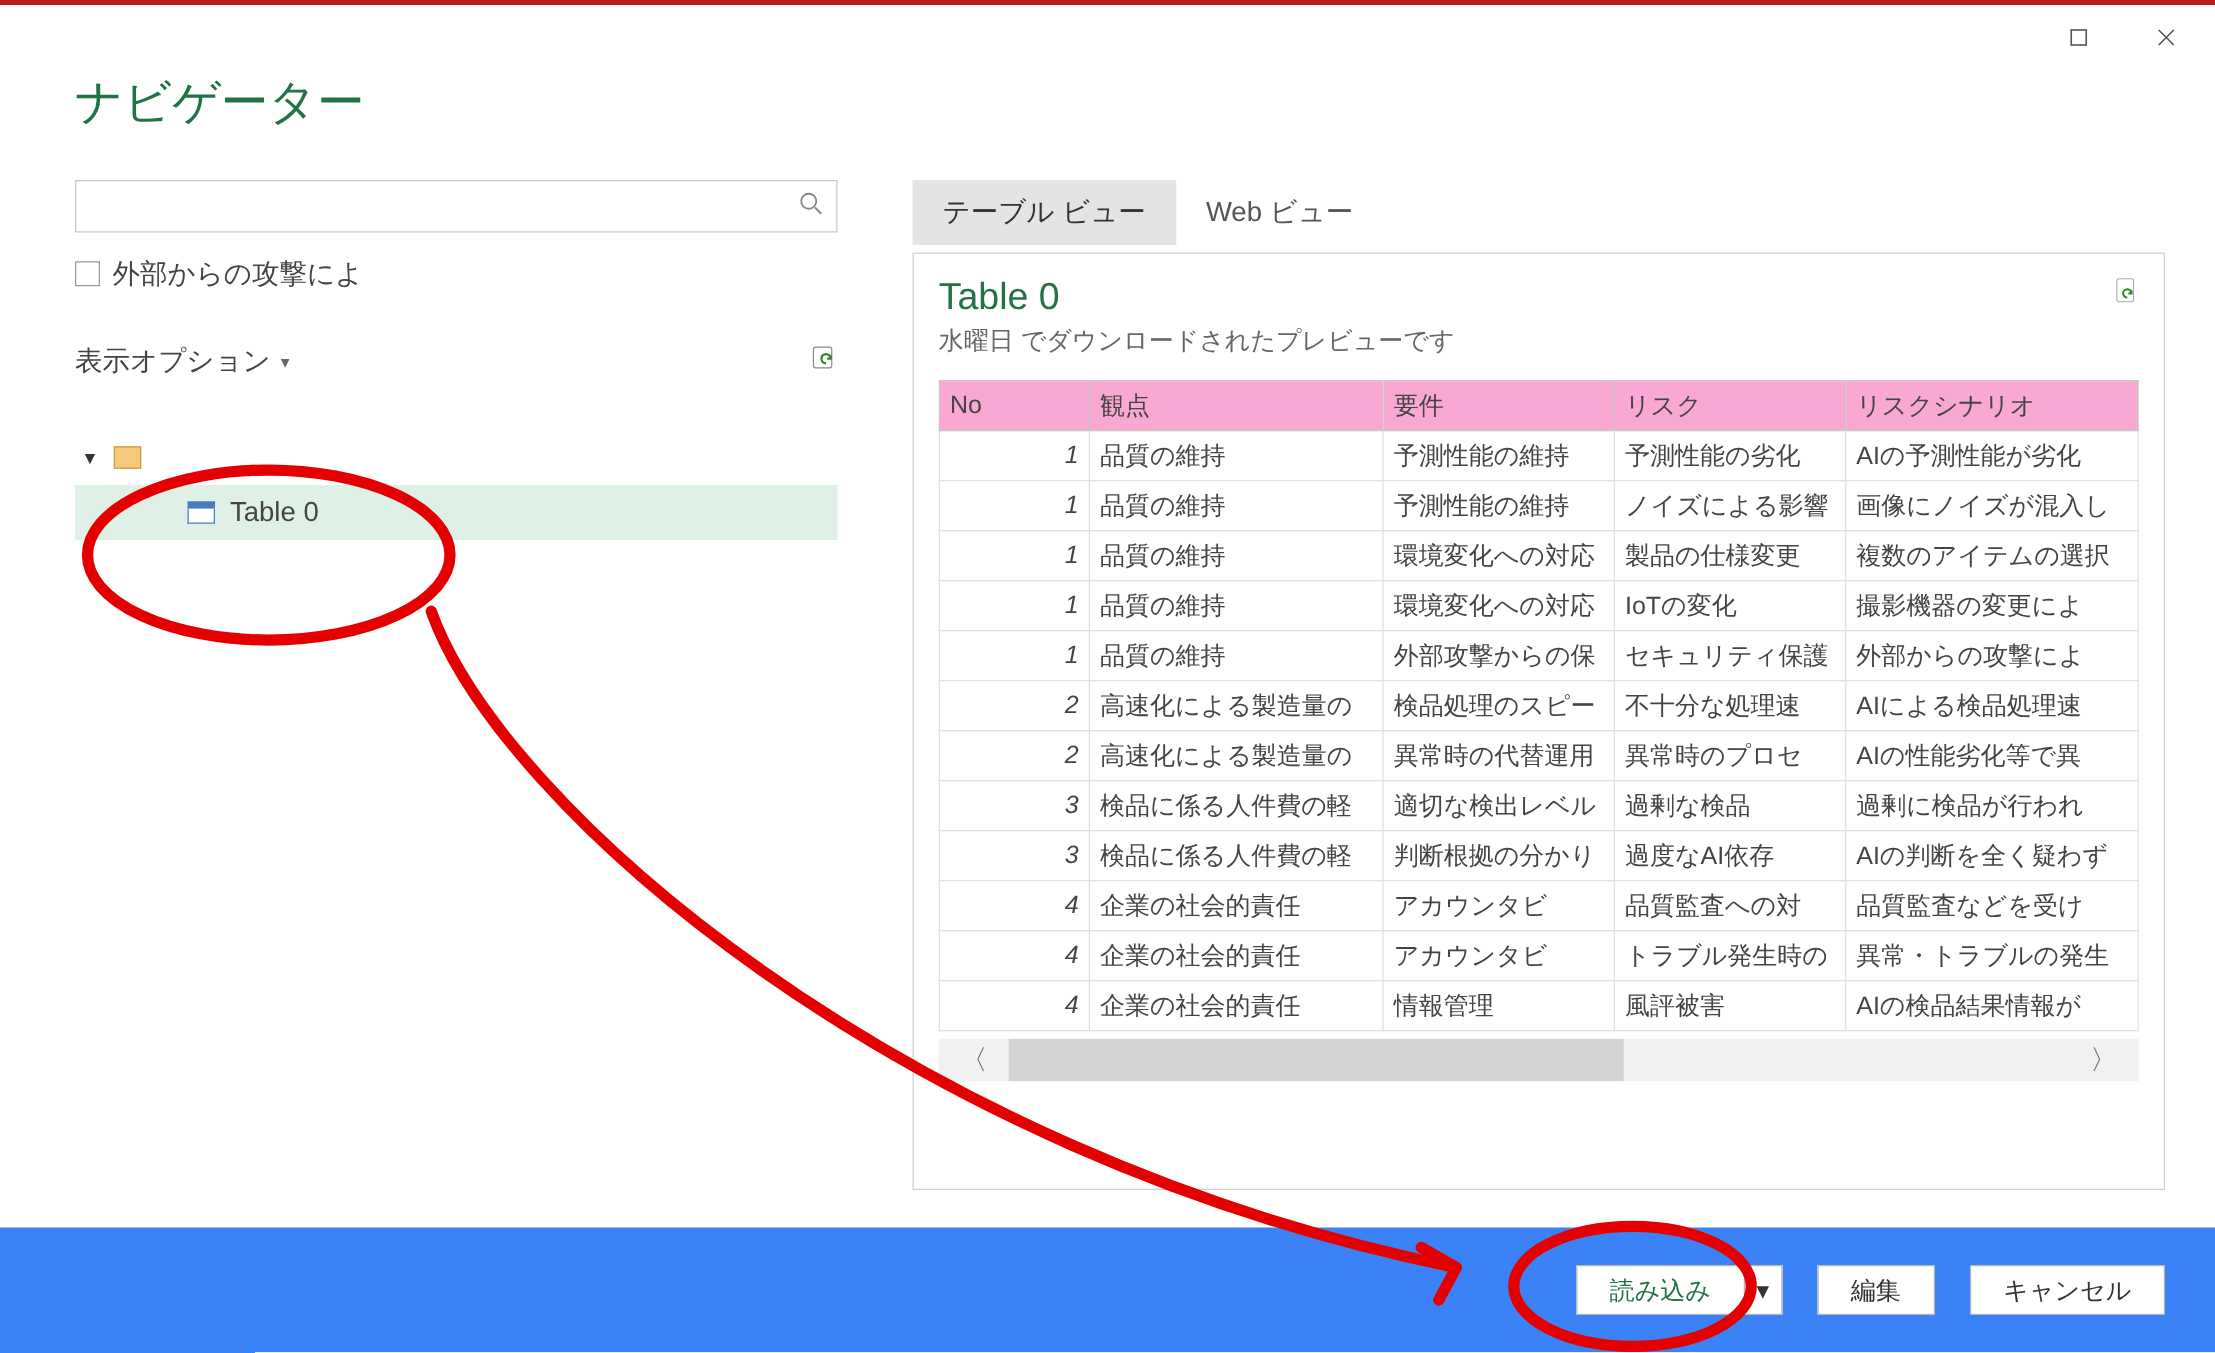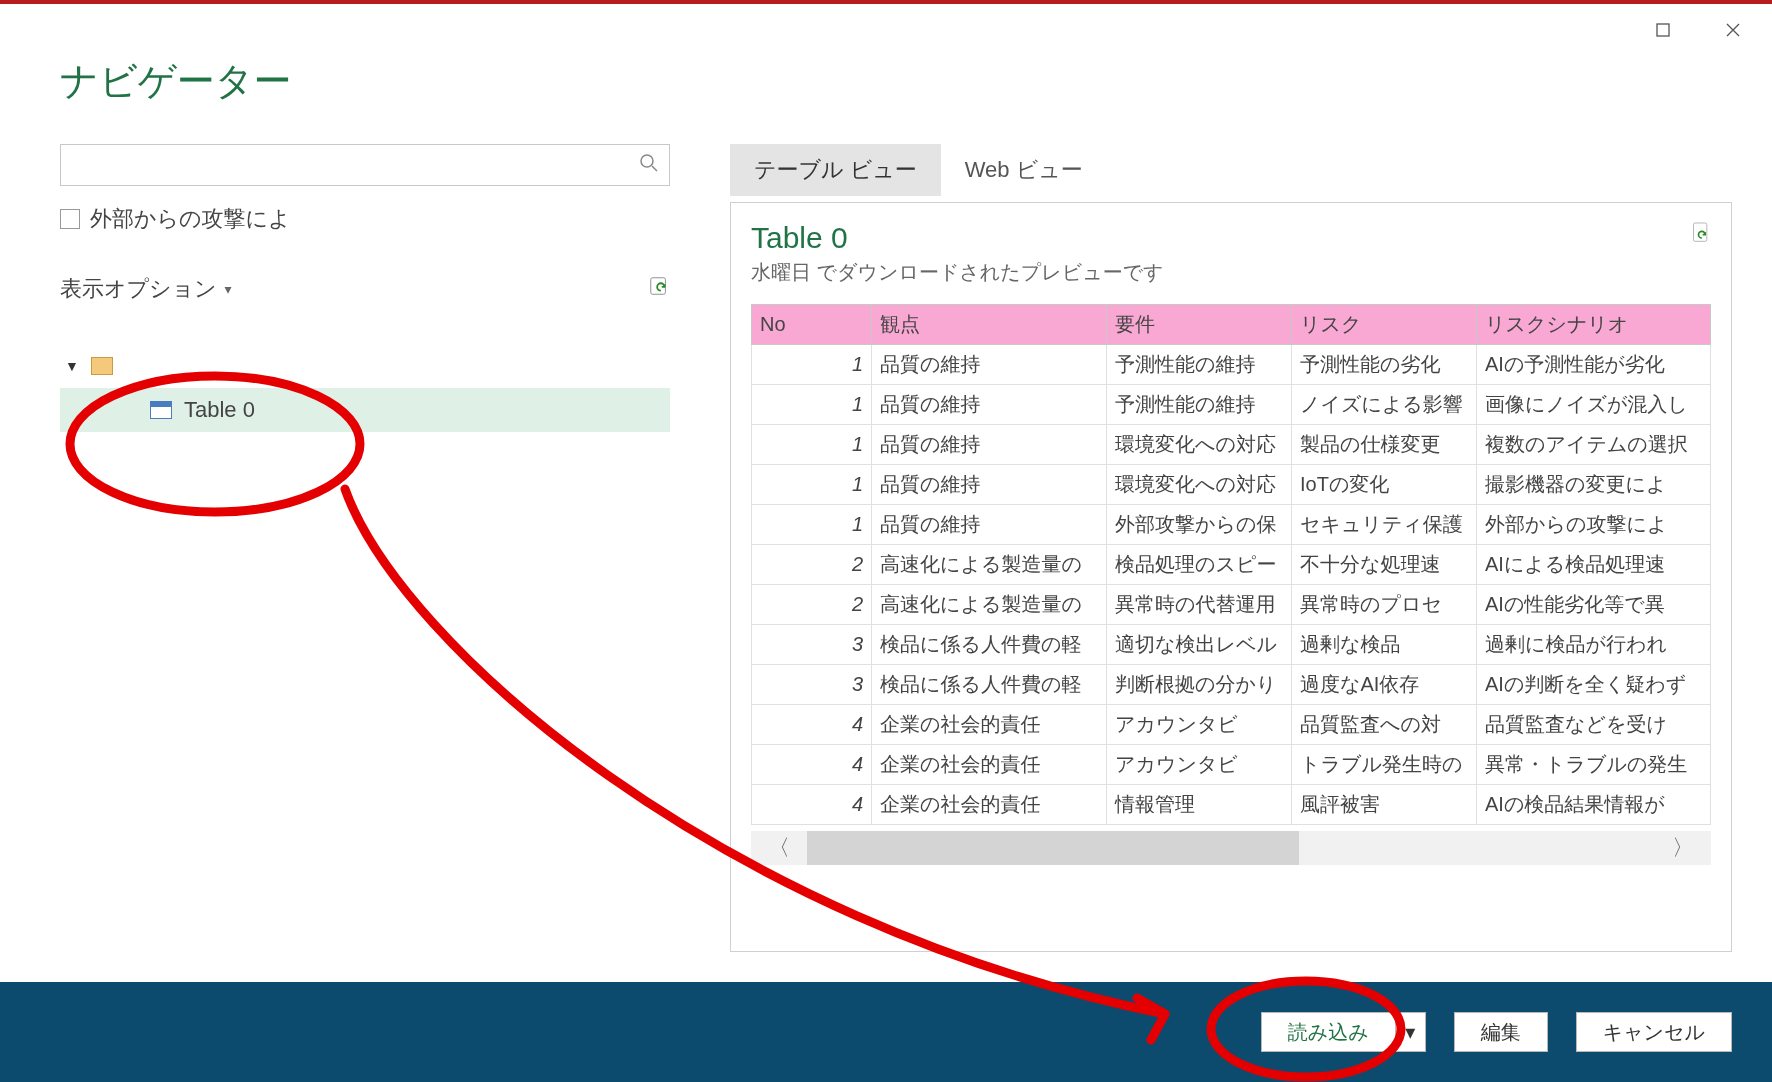--- a/index.html
+++ b/index.html
@@ -91,21 +91,21 @@
   .hscroll {
     margin-top:6px;
     height:34px; background:#f1f1f1; display:flex; align-items:center;
   }
   .hscroll .arrow { width:56px; display:flex; align-items:center; justify-content:center; color:#666; font-size:22px; cursor:pointer;}
   .hscroll .track { flex:1; height:100%; position:relative;}
   .hscroll .thumb { position:absolute; left:0; top:0; bottom:0; width:58%; background:#d4d4d4;}
 
   
   .footer {
-    position:absolute; left:0; right:0; bottom:0; height:100px; background:#0c4a6e;
+    position:absolute; left:0; right:0; bottom:0; height:100px; background:#3b82f6;
     display:flex; align-items:center; justify-content:flex-end; padding-right:40px; gap:28px;
   }
   .btn {
     height:40px; padding:0 26px; background:#fff; border:1px solid #b8b8b8;
     display:flex; align-items:center; font-size:20px; color:#333; cursor:pointer;
   }
   .btn.primary { color:#217346;}
   .splitbtn { display:flex;}
   .splitbtn .drop { width:30px; border-left:none; padding:0; justify-content:center;}
 

